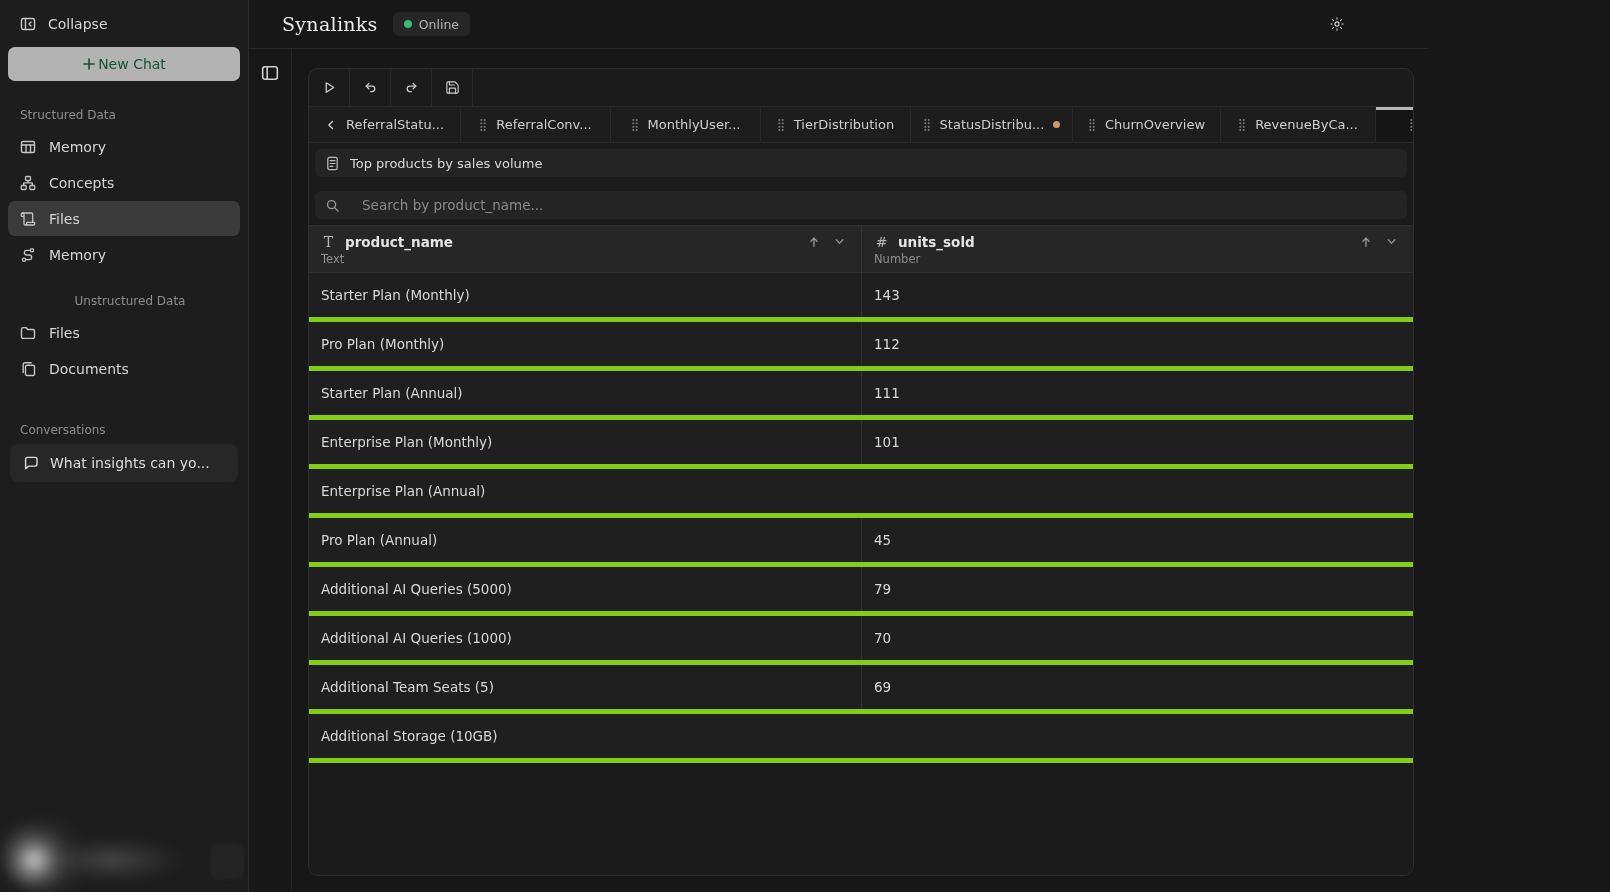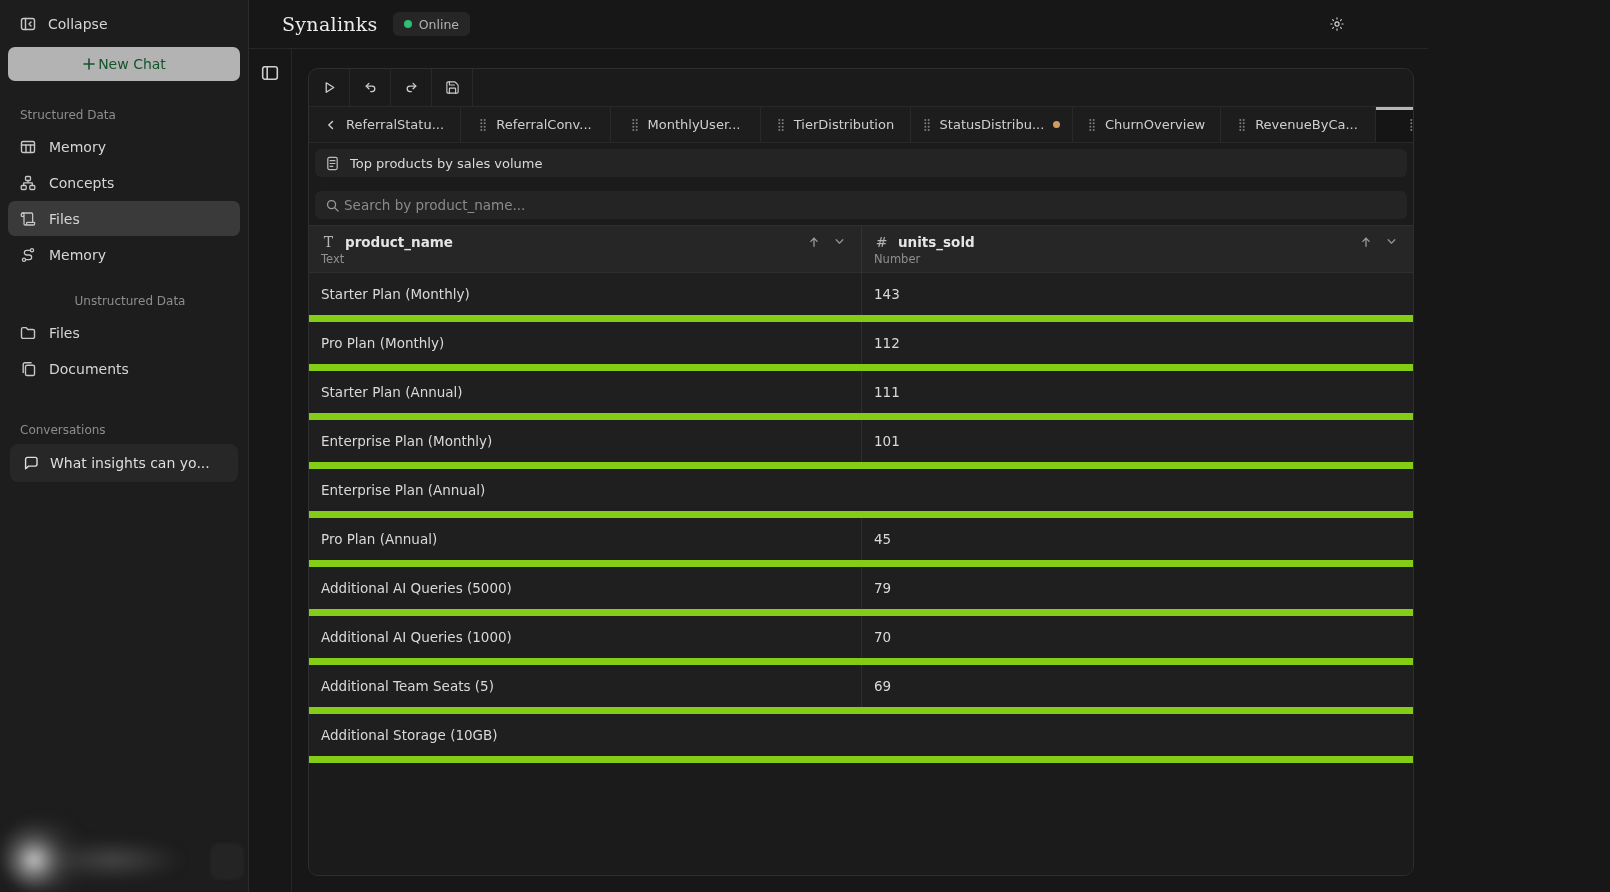--- a/index.html
+++ b/index.html
@@ -72,41 +72,41 @@
   .tab-stub { width:24px; border-right:1px solid #292929; display:flex; align-items:center;
               justify-content:center; color:#7e7e7e; cursor:pointer; }
   .tab-scroll { width:30px; display:flex; align-items:center; justify-content:center; color:#d5d5d5; cursor:pointer; }
   .tabs-filler { flex:1; }
 
   
   .desc-bar { margin:6px 6px 0; height:28px; flex:none; background:#242424; border-radius:6px; display:flex;
               align-items:center; gap:10px; padding:0 10px; font-size:13px; color:#dadada; }
   .desc-bar .icon { color:#bdbdbd; }
   .search-bar { margin:14px 6px 0; height:28px; flex:none; background:#242424; border-radius:6px; display:flex;
-                align-items:center; gap:4px; padding:0 10px; }
+                align-items:center; gap:22px; padding:0 10px; }
   .search-bar .icon { color:#9a9a9a; }
   .search-bar input { flex:1; background:transparent; border:none; outline:none; color:#dddddd;
                       font-size:13.5px; font-family:inherit; }
   .search-bar input::placeholder { color:#8a8a8a; }
 
   
   .grid { margin-top:6px; flex:1; display:flex; flex-direction:column; min-height:0; }
   .grid-head { height:48px; flex:none; background:#262626; border-top:1px solid #2f2f2f;
                border-bottom:1px solid #2f2f2f; display:flex; }
   .hcell { width:50%; padding:6px 12px 5px; display:flex; flex-direction:column; justify-content:center; gap:2px; }
   .hcell + .hcell { border-left:1px solid #333333; }
   .hcell-top { display:flex; align-items:center; gap:9px; }
   .type-glyph { width:15px; text-align:center; color:#b5b5b5; font-size:14px; }
   .type-glyph.serif { font-family:"DejaVu Serif",serif; }
   .col-name { font-size:13.5px; font-weight:bold; color:#e5e5e5; }
   .sort-icons { margin-left:auto; display:flex; align-items:center; gap:13px; color:#9a9a9a; padding-right:4px; }
   .sort-icons .chev { color:#8d8d8d; cursor:pointer; }
   .col-type { font-size:11.5px; color:#8f8f8f; }
 
-  .trow { height:49px; flex:none; display:flex; border-bottom:7px solid #84cc16; background:#1f1f1f;
+  .trow { height:49px; flex:none; display:flex; border-bottom:5px solid #84cc16; background:#1f1f1f;
           font-size:13.5px; color:#d9d9d9; cursor:default; }
   .tcell { width:50%; display:flex; align-items:center; padding:0 12px; }
   .tcell + .tcell { border-left:1px solid #2e2e2e; }
   .grid-rest { flex:1; background:#1b1b1b; }
 </style>
 </head>
 <body>
 
 <div class="app">
 

